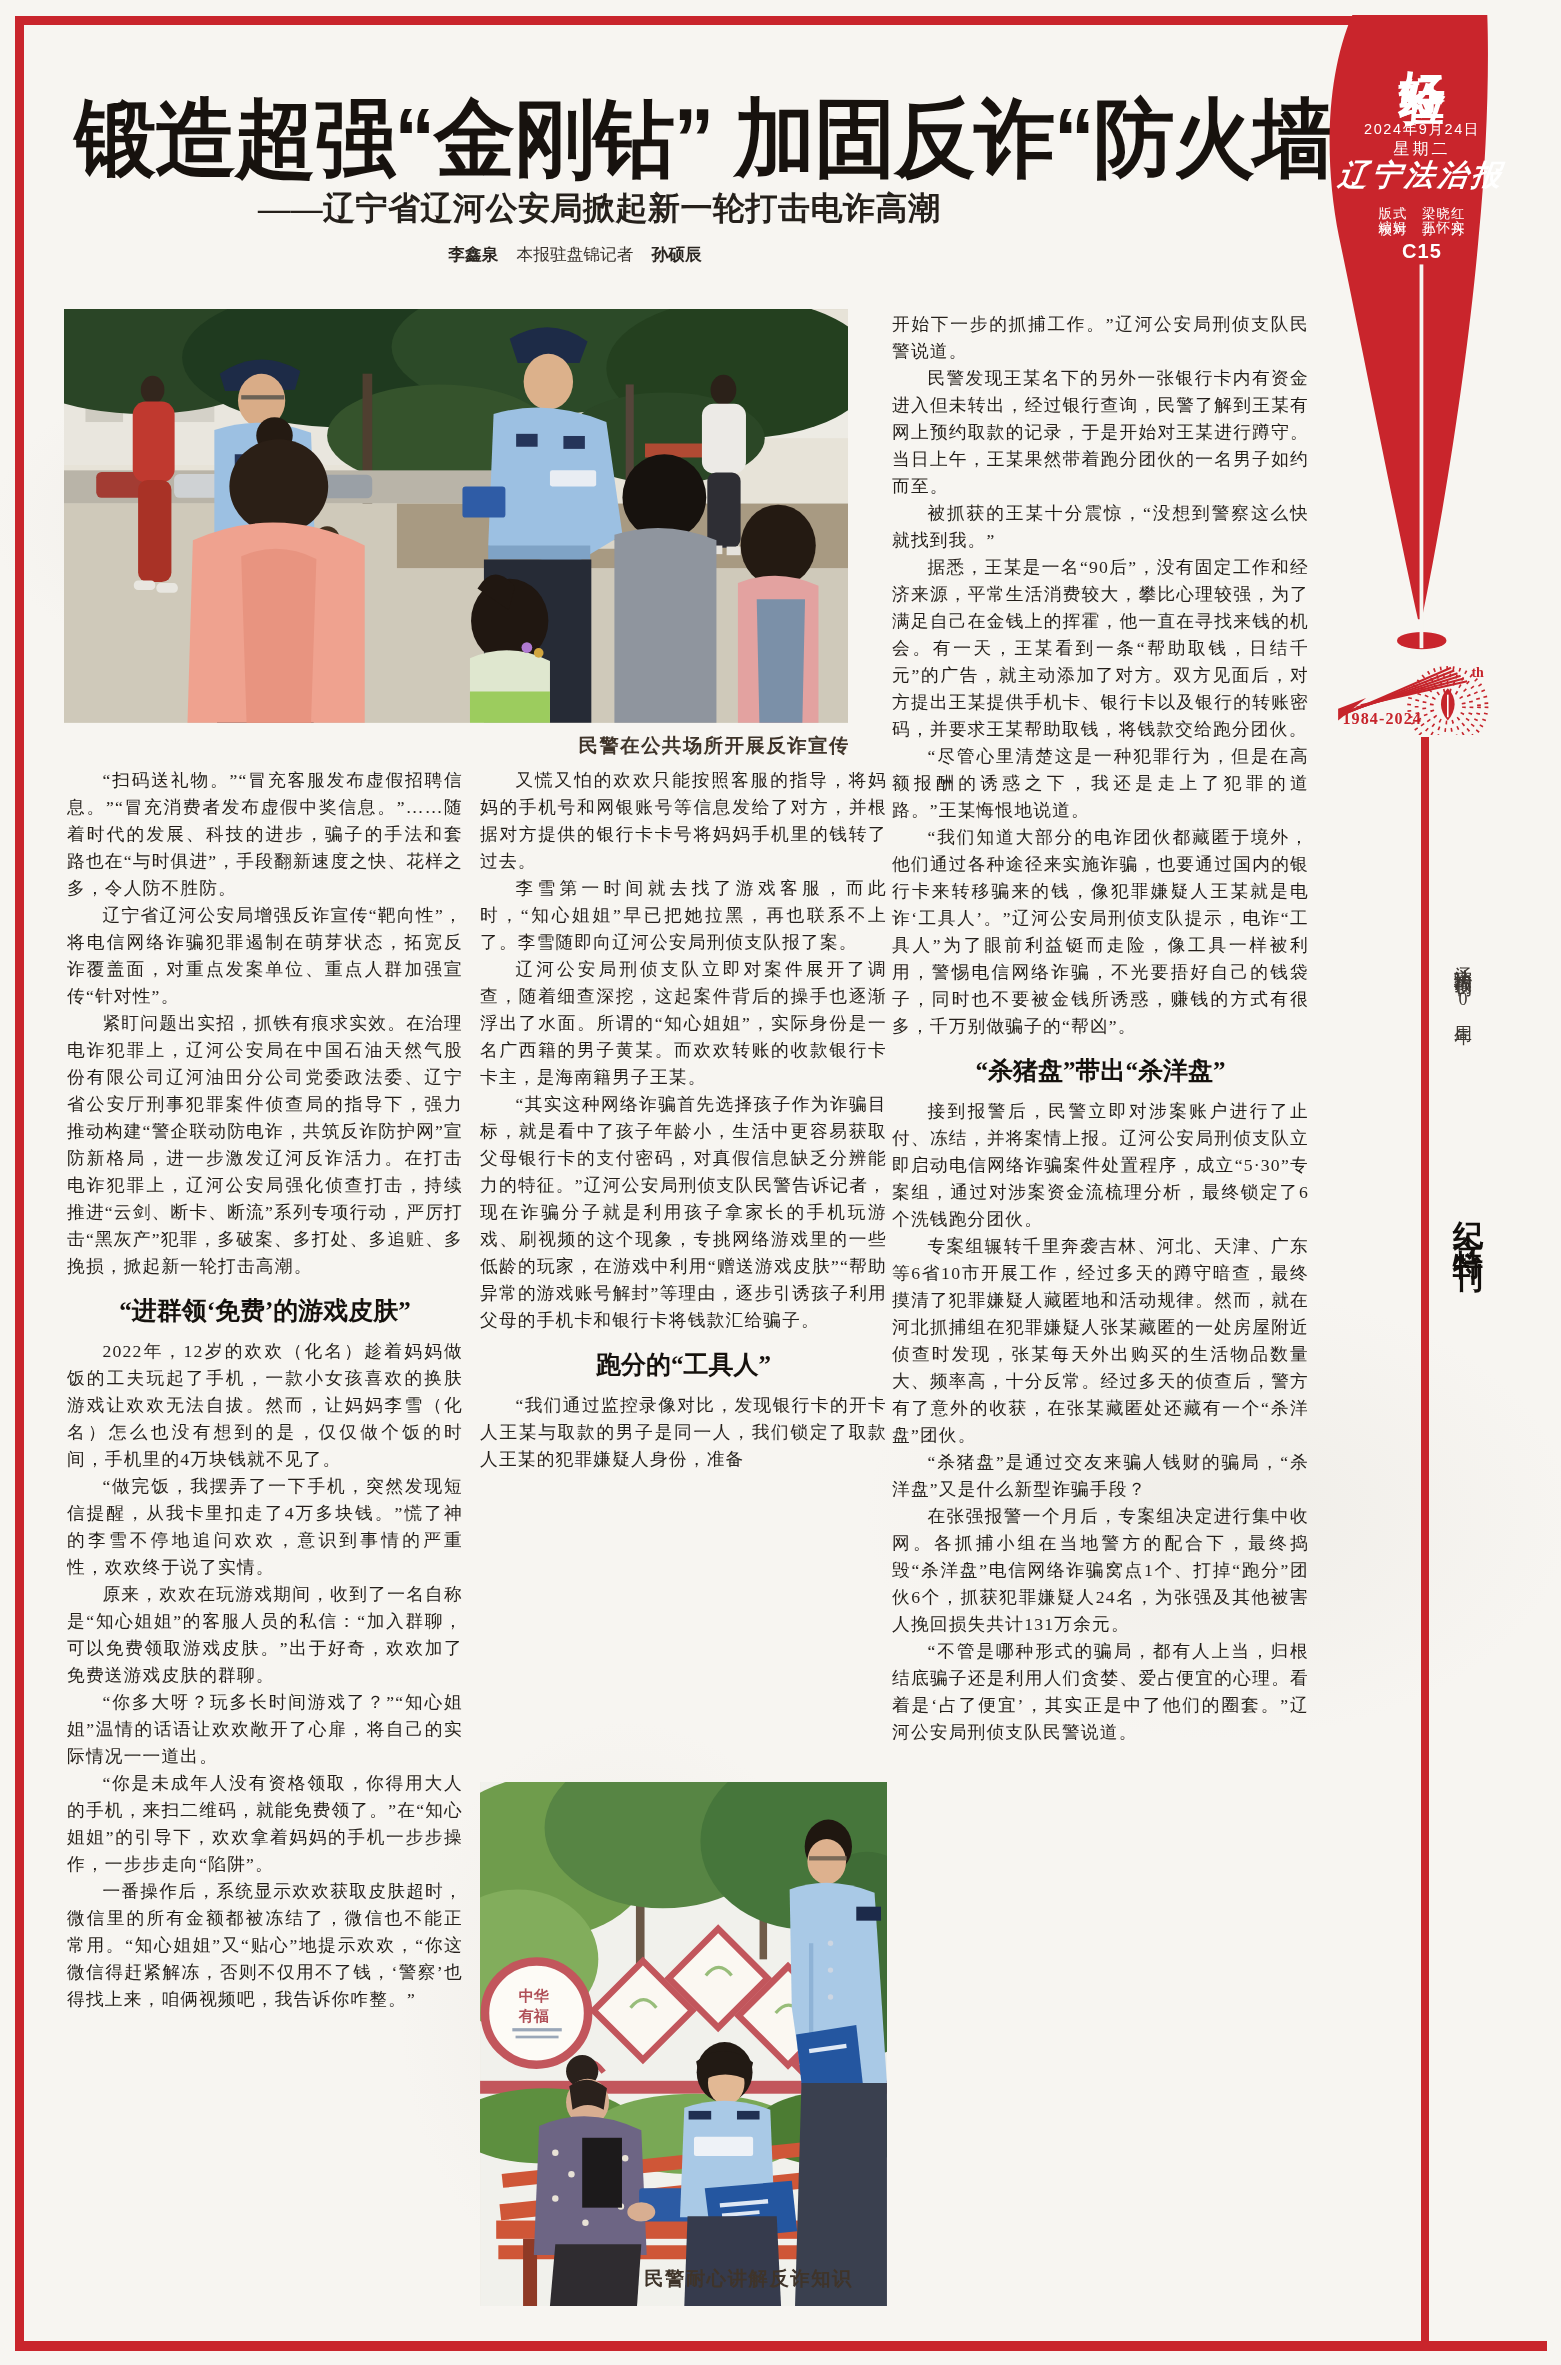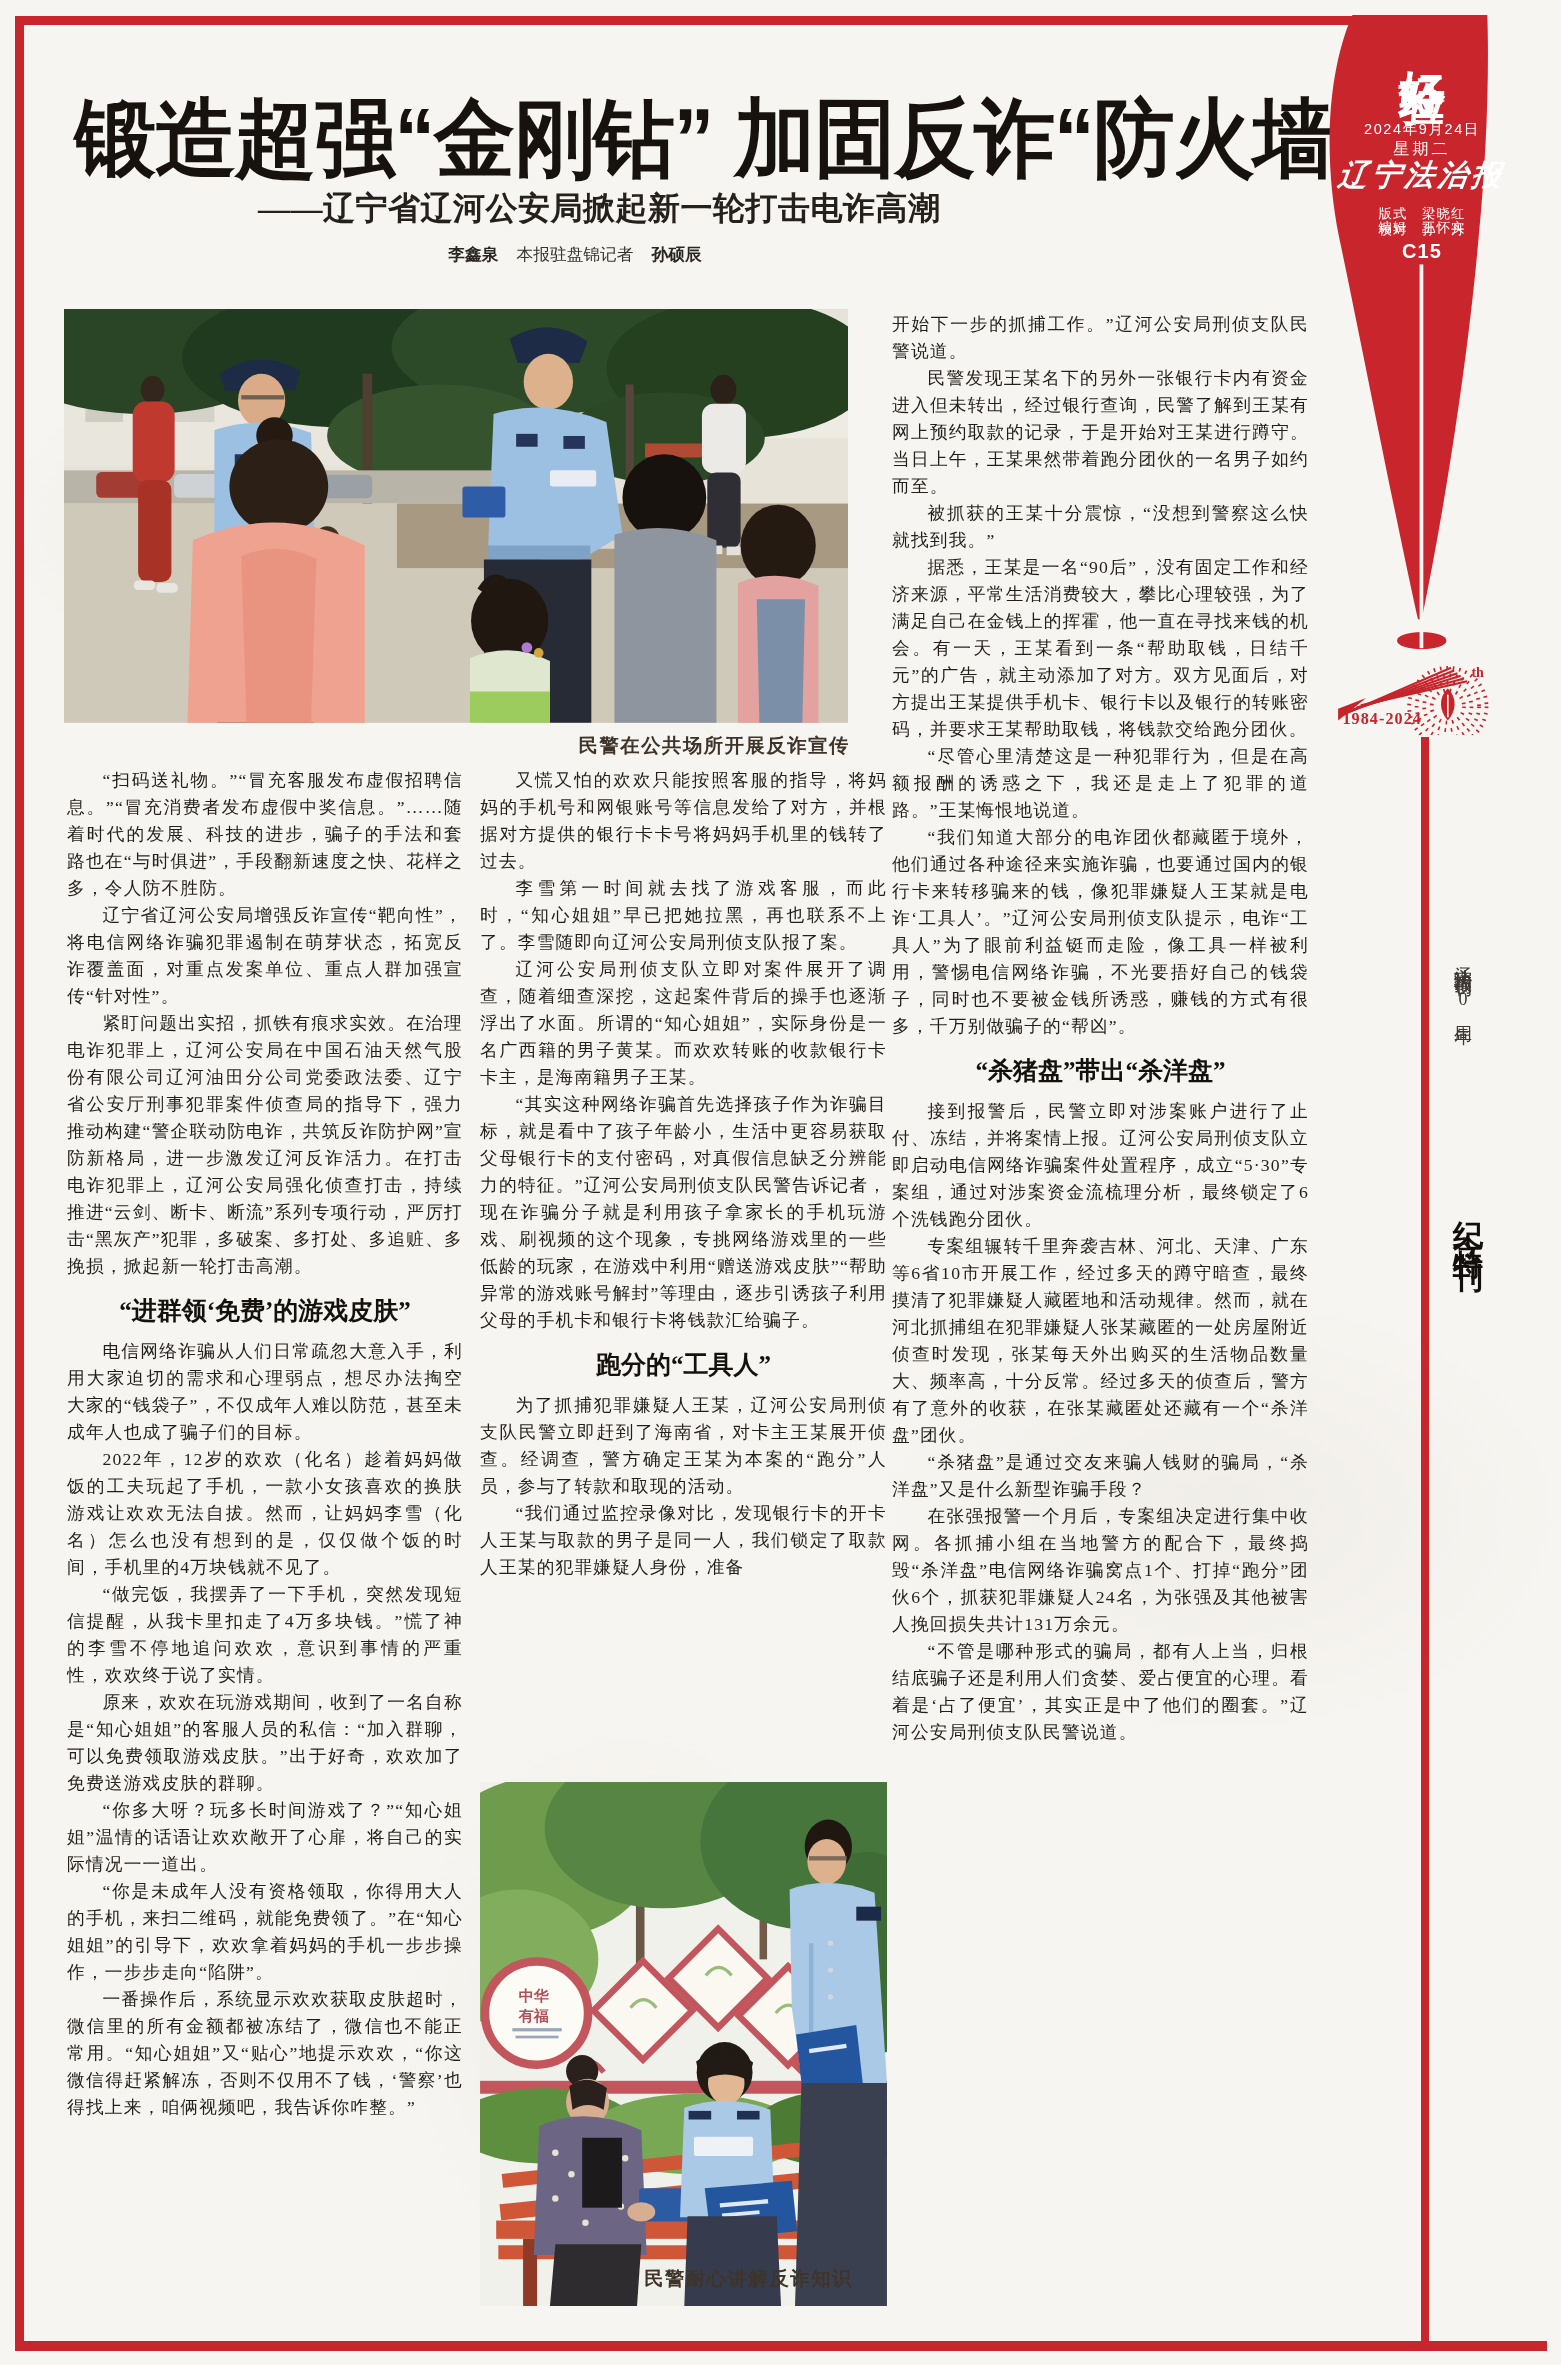--- a/index.html
+++ b/index.html
@@ -268,36 +268,34 @@
       <path d="M598,560 L757,560 L757,975 L586,975 Z" fill="#3a404f"></path>
     </svg>
   </div>
   <div class="abs caption" style="left:591px;top:2265px;width:262px;">民警耐心讲解反诈知识</div>
 
   <div class="abs col" style="left:67px;top:767px;width:396px;height:1563px;">
     <p>“扫码送礼物。”“冒充客服发布虚假招聘信息。”“冒充消费者发布虚假中奖信息。”……随着时代的发展、科技的进步，骗子的手法和套路也在“与时俱进”，手段翻新速度之快、花样之多，令人防不胜防。</p>
     <p>辽宁省辽河公安局增强反诈宣传“靶向性”，将电信网络诈骗犯罪遏制在萌芽状态，拓宽反诈覆盖面，对重点发案单位、重点人群加强宣传“针对性”。</p>
     <p>紧盯问题出实招，抓铁有痕求实效。在治理电诈犯罪上，辽河公安局在中国石油天然气股份有限公司辽河油田分公司党委政法委、辽宁省公安厅刑事犯罪案件侦查局的指导下，强力推动构建“警企联动防电诈，共筑反诈防护网”宣防新格局，进一步激发辽河反诈活力。在打击电诈犯罪上，辽河公安局强化侦查打击，持续推进“云剑、断卡、断流”系列专项行动，严厉打击“黑灰产”犯罪，多破案、多打处、多追赃、多挽损，掀起新一轮打击高潮。</p>
     <h2>“进群领‘免费’的游戏皮肤”</h2>
-    <p>电信网络诈骗从人们日常疏忽大意入手，利用大家迫切的需求和心理弱点，想尽办法掏空大家的“钱袋子”，不仅成年人难以防范，甚至未成年人也成了骗子们的目标。</p>
     <p>2022年，12岁的欢欢（化名）趁着妈妈做饭的工夫玩起了手机，一款小女孩喜欢的换肤游戏让欢欢无法自拔。然而，让妈妈李雪（化名）怎么也没有想到的是，仅仅做个饭的时间，手机里的4万块钱就不见了。</p>
     <p>“做完饭，我摆弄了一下手机，突然发现短信提醒，从我卡里扣走了4万多块钱。”慌了神的李雪不停地追问欢欢，意识到事情的严重性，欢欢终于说了实情。</p>
     <p>原来，欢欢在玩游戏期间，收到了一名自称是“知心姐姐”的客服人员的私信：“加入群聊，可以免费领取游戏皮肤。”出于好奇，欢欢加了免费送游戏皮肤的群聊。</p>
     <p>“你多大呀？玩多长时间游戏了？”“知心姐姐”温情的话语让欢欢敞开了心扉，将自己的实际情况一一道出。</p>
     <p>“你是未成年人没有资格领取，你得用大人的手机，来扫二维码，就能免费领了。”在“知心姐姐”的引导下，欢欢拿着妈妈的手机一步步操作，一步步走向“陷阱”。</p>
     <p>一番操作后，系统显示欢欢获取皮肤超时，微信里的所有金额都被冻结了，微信也不能正常用。“知心姐姐”又“贴心”地提示欢欢，“你这微信得赶紧解冻，否则不仅用不了钱，‘警察’也得找上来，咱俩视频吧，我告诉你咋整。”</p>
   </div>
 
   <div class="abs col" style="left:480px;top:767px;width:407px;height:948px;">
     <p>又慌又怕的欢欢只能按照客服的指导，将妈妈的手机号和网银账号等信息发给了对方，并根据对方提供的银行卡卡号将妈妈手机里的钱转了过去。</p>
     <p>李雪第一时间就去找了游戏客服，而此时，“知心姐姐”早已把她拉黑，再也联系不上了。李雪随即向辽河公安局刑侦支队报了案。</p>
     <p>辽河公安局刑侦支队立即对案件展开了调查，随着细查深挖，这起案件背后的操手也逐渐浮出了水面。所谓的“知心姐姐”，实际身份是一名广西籍的男子黄某。而欢欢转账的收款银行卡卡主，是海南籍男子王某。</p>
     <p>“其实这种网络诈骗首先选择孩子作为诈骗目标，就是看中了孩子年龄小，生活中更容易获取父母银行卡的支付密码，对真假信息缺乏分辨能力的特征。”辽河公安局刑侦支队民警告诉记者，现在诈骗分子就是利用孩子拿家长的手机玩游戏、刷视频的这个现象，专挑网络游戏里的一些低龄的玩家，在游戏中利用“赠送游戏皮肤”“帮助异常的游戏账号解封”等理由，逐步引诱孩子利用父母的手机卡和银行卡将钱款汇给骗子。</p>
     <h2>跑分的“工具人”</h2>
-    <p>为了抓捕犯罪嫌疑人王某，辽河公安局刑侦支队民警立即赶到了海南省，对卡主王某展开侦查。经调查，警方确定王某为本案的“跑分”人员，参与了转款和取现的活动。</p>
     <p>“我们通过监控录像对比，发现银行卡的开卡人王某与取款的男子是同一人，我们锁定了取款人王某的犯罪嫌疑人身份，准备</p>
   </div>
 
   <div class="abs col" style="left:892px;top:311px;width:417px;height:2025px;">
     <p class="noindent">开始下一步的抓捕工作。”辽河公安局刑侦支队民警说道。</p>
     <p>民警发现王某名下的另外一张银行卡内有资金进入但未转出，经过银行查询，民警了解到王某有网上预约取款的记录，于是开始对王某进行蹲守。当日上午，王某果然带着跑分团伙的一名男子如约而至。</p>
     <p>被抓获的王某十分震惊，“没想到警察这么快就找到我。”</p>
     <p>据悉，王某是一名“90后”，没有固定工作和经济来源，平常生活消费较大，攀比心理较强，为了满足自己在金钱上的挥霍，他一直在寻找来钱的机会。有一天，王某看到一条“帮助取钱，日结千元”的广告，就主动添加了对方。双方见面后，对方提出王某提供手机卡、银行卡以及银行的转账密码，并要求王某帮助取钱，将钱款交给跑分团伙。</p>
     <p>“尽管心里清楚这是一种犯罪行为，但是在高额报酬的诱惑之下，我还是走上了犯罪的道路。”王某悔恨地说道。</p>
     <p>“我们知道大部分的电诈团伙都藏匿于境外，他们通过各种途径来实施诈骗，也要通过国内的银行卡来转移骗来的钱，像犯罪嫌疑人王某就是电诈‘工具人’。”辽河公安局刑侦支队提示，电诈“工具人”为了眼前利益铤而走险，像工具一样被利用，警惕电信网络诈骗，不光要捂好自己的钱袋子，同时也不要被金钱所诱惑，赚钱的方式有很多，千万别做骗子的“帮凶”。</p>

